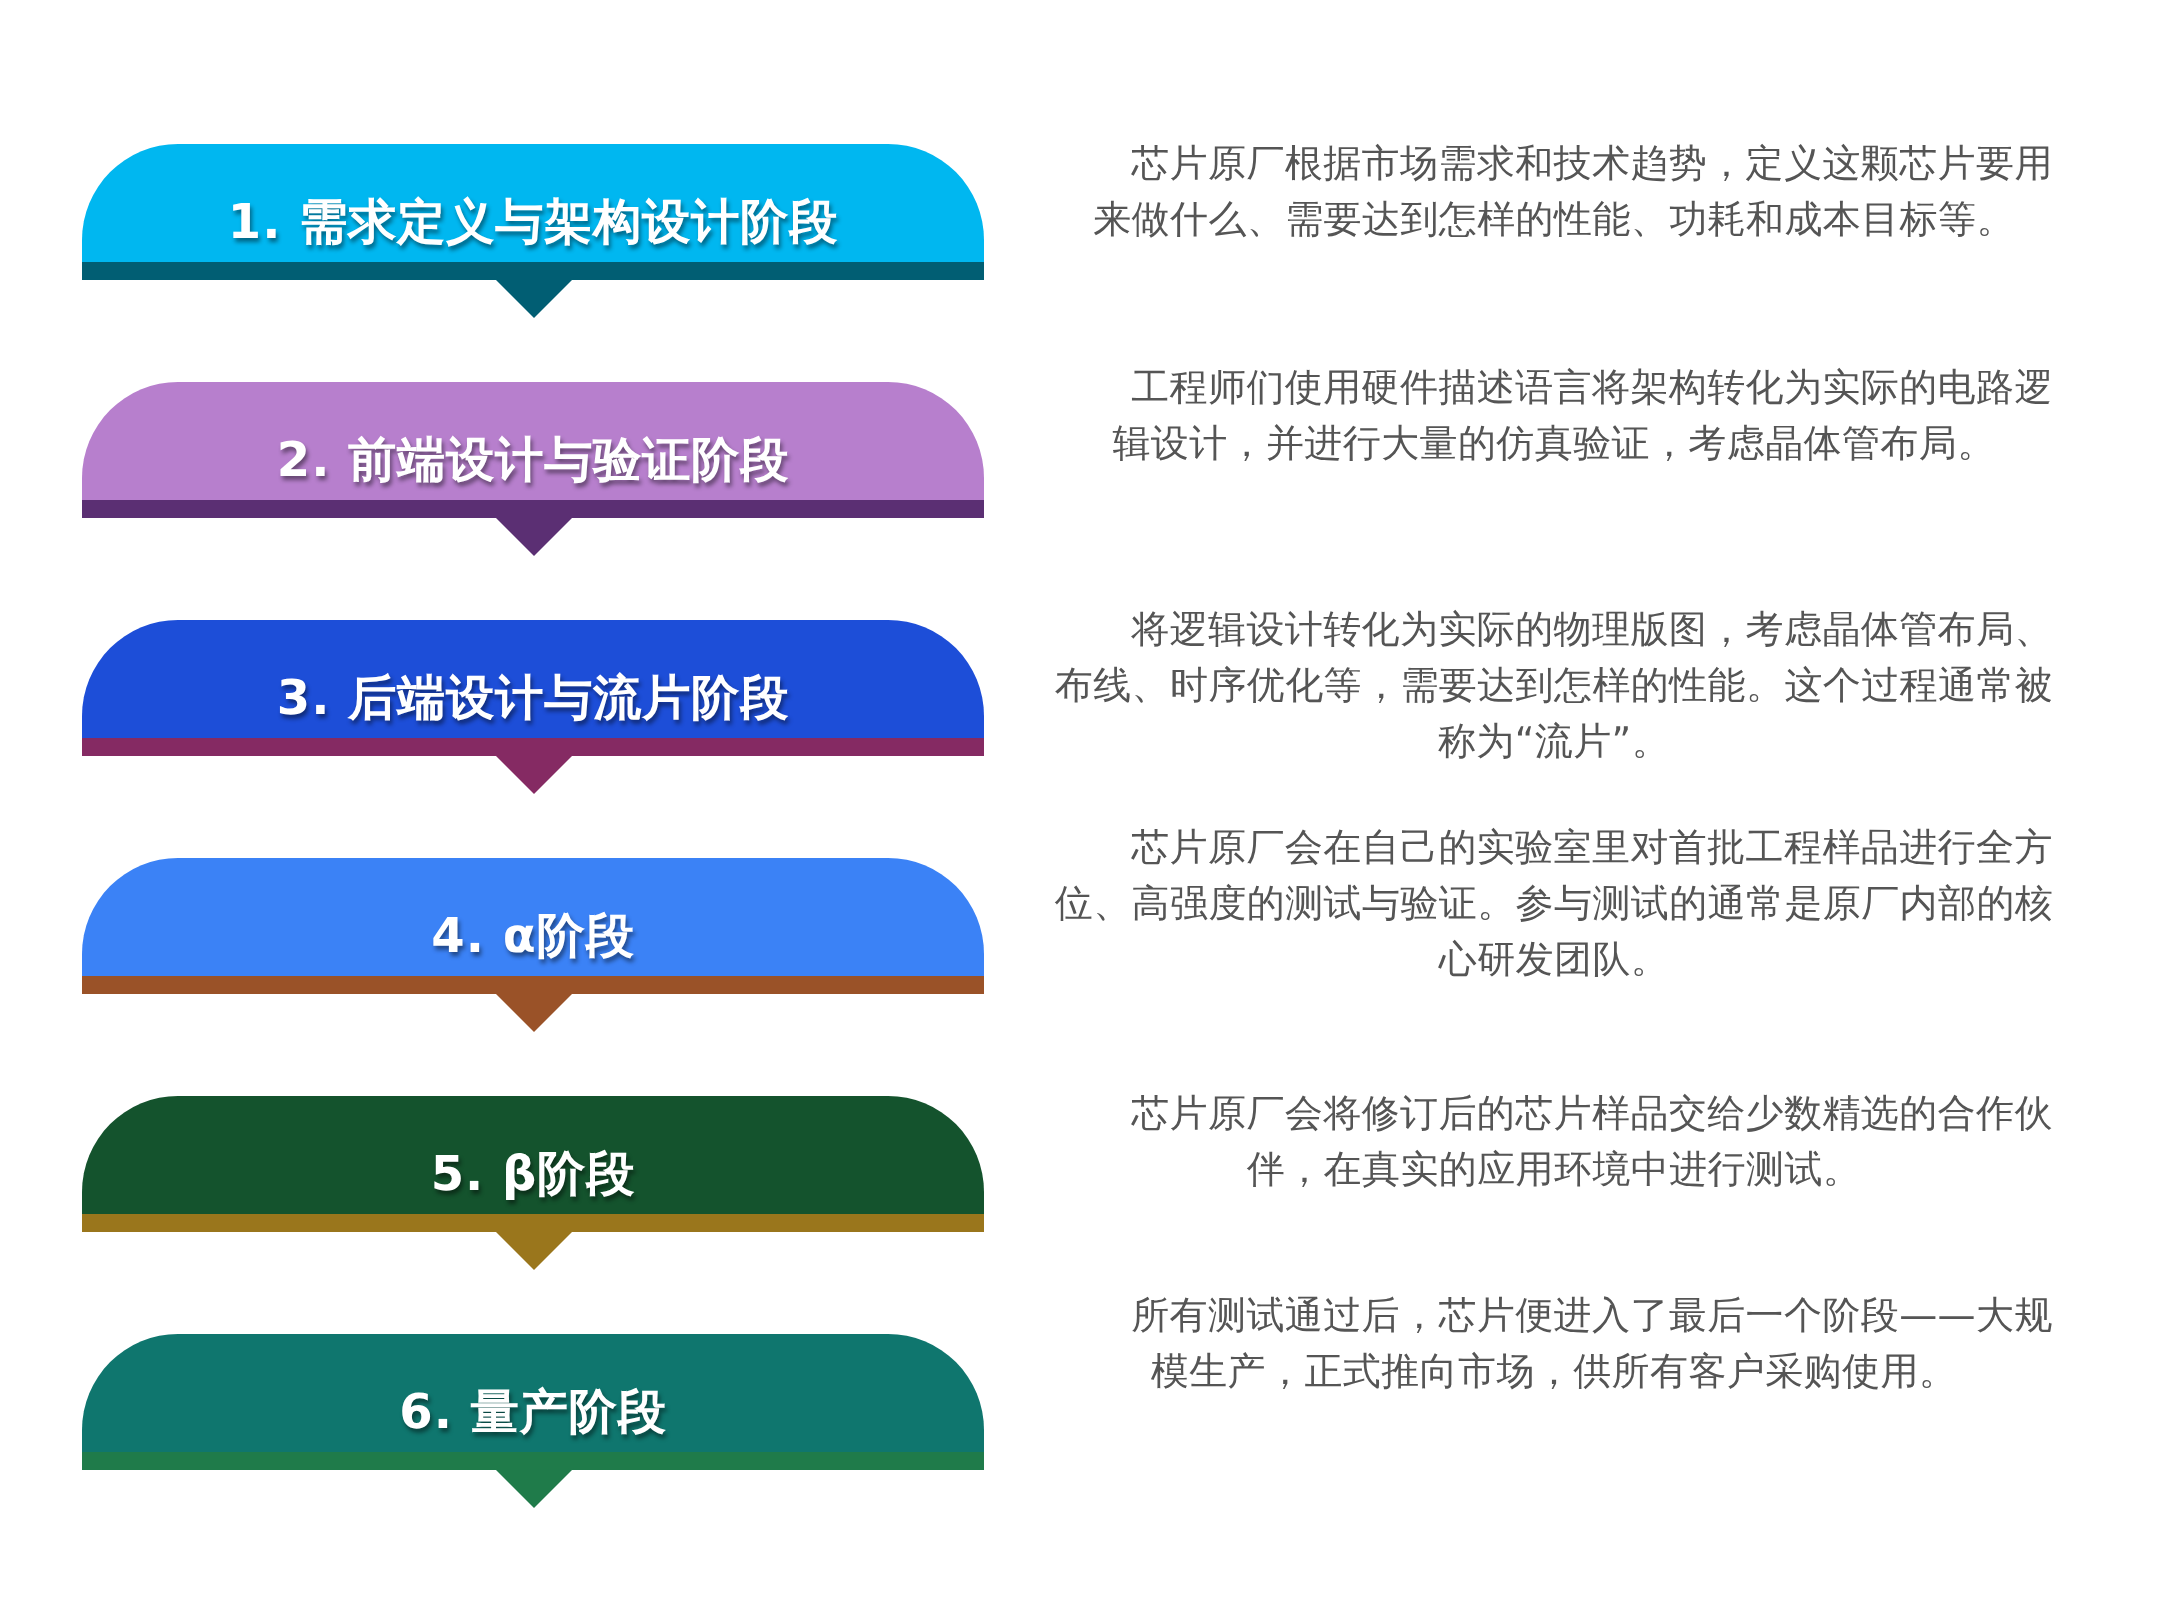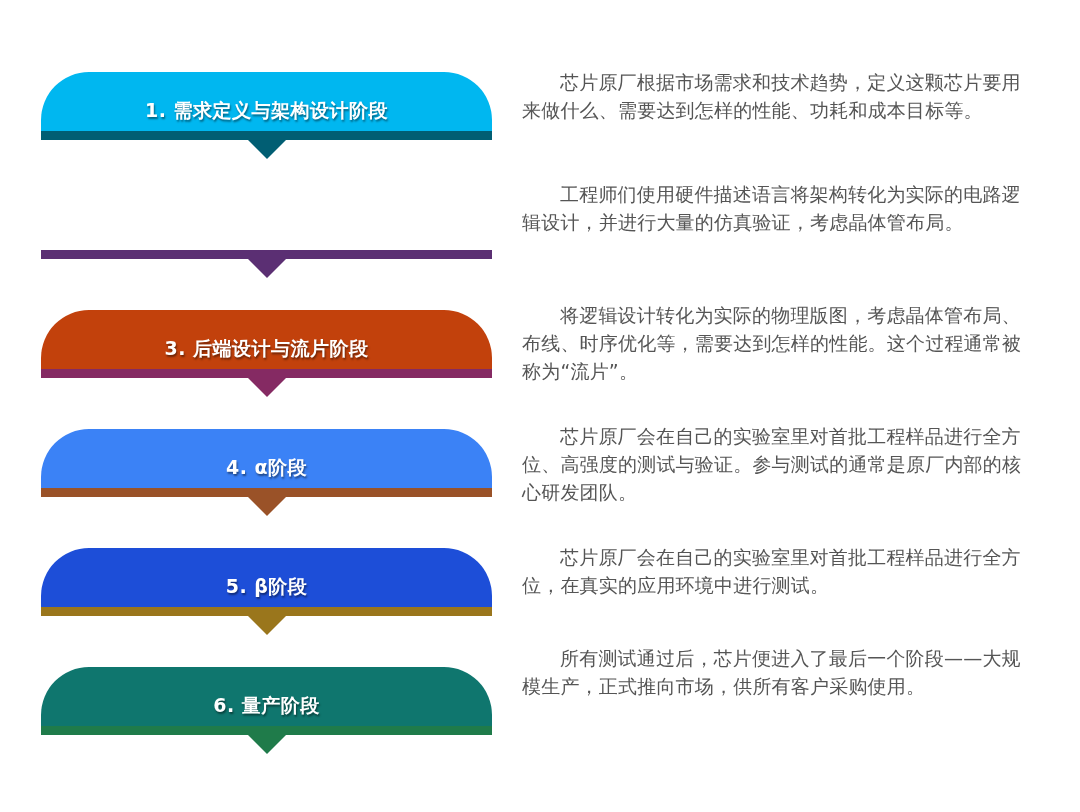--- a/index.html
+++ b/index.html
@@ -13,74 +13,77 @@
     border-radius: 48px 48px 0 0;
     display: flex; align-items: center; justify-content: center;
   }
   .stage .band { position: absolute; left: 0; top: 59px; width: 451px; height: 9px; }
   .stage .pointer {
     position: absolute; left: 206px; top: 67px; width: 0; height: 0;
     border-left: 20px solid transparent; border-right: 20px solid transparent;
     border-top: 20px solid #000;
   }
   .stage .title {
-    color: #ffffff; font-size: 19px; font-weight: bold; letter-spacing: 0.5px;
+    color: #ffffff; font-size: 24px; font-weight: bold; letter-spacing: 0.5px;
     text-shadow: 1px 2px 2px rgba(0,0,0,0.45);
     margin-top: 18px;
   }
   .desc {
     position: absolute; left: 522px; width: 510px;
     font-size: 19px; line-height: 28px; color: #555555;
-    text-indent: 38px; margin: 0; letter-spacing: 0.2px;
+    text-indent: 38px; margin: 0; letter-spacing: 0.2px; text-align: center;
   }
 </style>
 </head>
 <body>
 
 <div class="stage" style="top:72px">
   <div class="cap" style="background:#00b7f0">
     <span class="title">1. 需求定义与架构设计阶段</span>
   </div>
   <div class="band" style="background:#015e73"></div>
   <div class="pointer" style="border-top-color:#015e73"></div>
 </div>
 <p class="desc" style="top:68px">芯片原厂根据市场需求和技术趋势，定义这颗芯片要用来做什么、需要达到怎样的性能、功耗和成本目标等。</p>
 
 <div class="stage" style="top:191px">
+  <div class="cap" style="background:#b77fcd">
+    <span class="title">2. 前端设计与验证阶段</span>
+  </div>
   <div class="band" style="background:#5b2f73"></div>
   <div class="pointer" style="border-top-color:#5b2f73"></div>
 </div>
 <p class="desc" style="top:180px">工程师们使用硬件描述语言将架构转化为实际的电路逻辑设计，并进行大量的仿真验证，考虑晶体管布局。</p>
 
 <div class="stage" style="top:310px">
-  <div class="cap" style="background:#c2410c">
+  <div class="cap" style="background:#1d4ed8">
     <span class="title">3. 后端设计与流片阶段</span>
   </div>
   <div class="band" style="background:#852a63"></div>
   <div class="pointer" style="border-top-color:#852a63"></div>
 </div>
 <p class="desc" style="top:301px">将逻辑设计转化为实际的物理版图，考虑晶体管布局、布线、时序优化等，需要达到怎样的性能。这个过程通常被称为“流片”。</p>
 
 <div class="stage" style="top:429px">
   <div class="cap" style="background:#3b82f6">
     <span class="title">4. α阶段</span>
   </div>
   <div class="band" style="background:#9a5228"></div>
   <div class="pointer" style="border-top-color:#9a5228"></div>
 </div>
-<p class="desc" style="top:422px">芯片原厂会在自己的实验室里对首批工程样品进行全方位、高强度的测试与验证。参与测试的通常是原厂内部的核心研发团队。</p>
+<p class="desc" style="top:410px">芯片原厂会在自己的实验室里对首批工程样品进行全方位、高强度的测试与验证。参与测试的通常是原厂内部的核心研发团队。</p>
 
 <div class="stage" style="top:548px">
-  <div class="cap" style="background:#1d4ed8">
+  <div class="cap" style="background:#14532d">
     <span class="title">5. β阶段</span>
   </div>
   <div class="band" style="background:#9a761c"></div>
   <div class="pointer" style="border-top-color:#9a761c"></div>
 </div>
-<p class="desc" style="top:543px">芯片原厂会在自己的实验室里对首批工程样品进行全方位，在真实的应用环境中进行测试。</p>
+<p class="desc" style="top:543px">芯片原厂会将修订后的芯片样品交给少数精选的合作伙伴，在真实的应用环境中进行测试。</p>
 
 <div class="stage" style="top:667px">
   <div class="cap" style="background:#0f766e">
     <span class="title">6. 量产阶段</span>
   </div>
   <div class="band" style="background:#1f7b4a"></div>
   <div class="pointer" style="border-top-color:#1f7b4a"></div>
 </div>
 <p class="desc" style="top:644px">所有测试通过后，芯片便进入了最后一个阶段——大规模生产，正式推向市场，供所有客户采购使用。</p>
 

